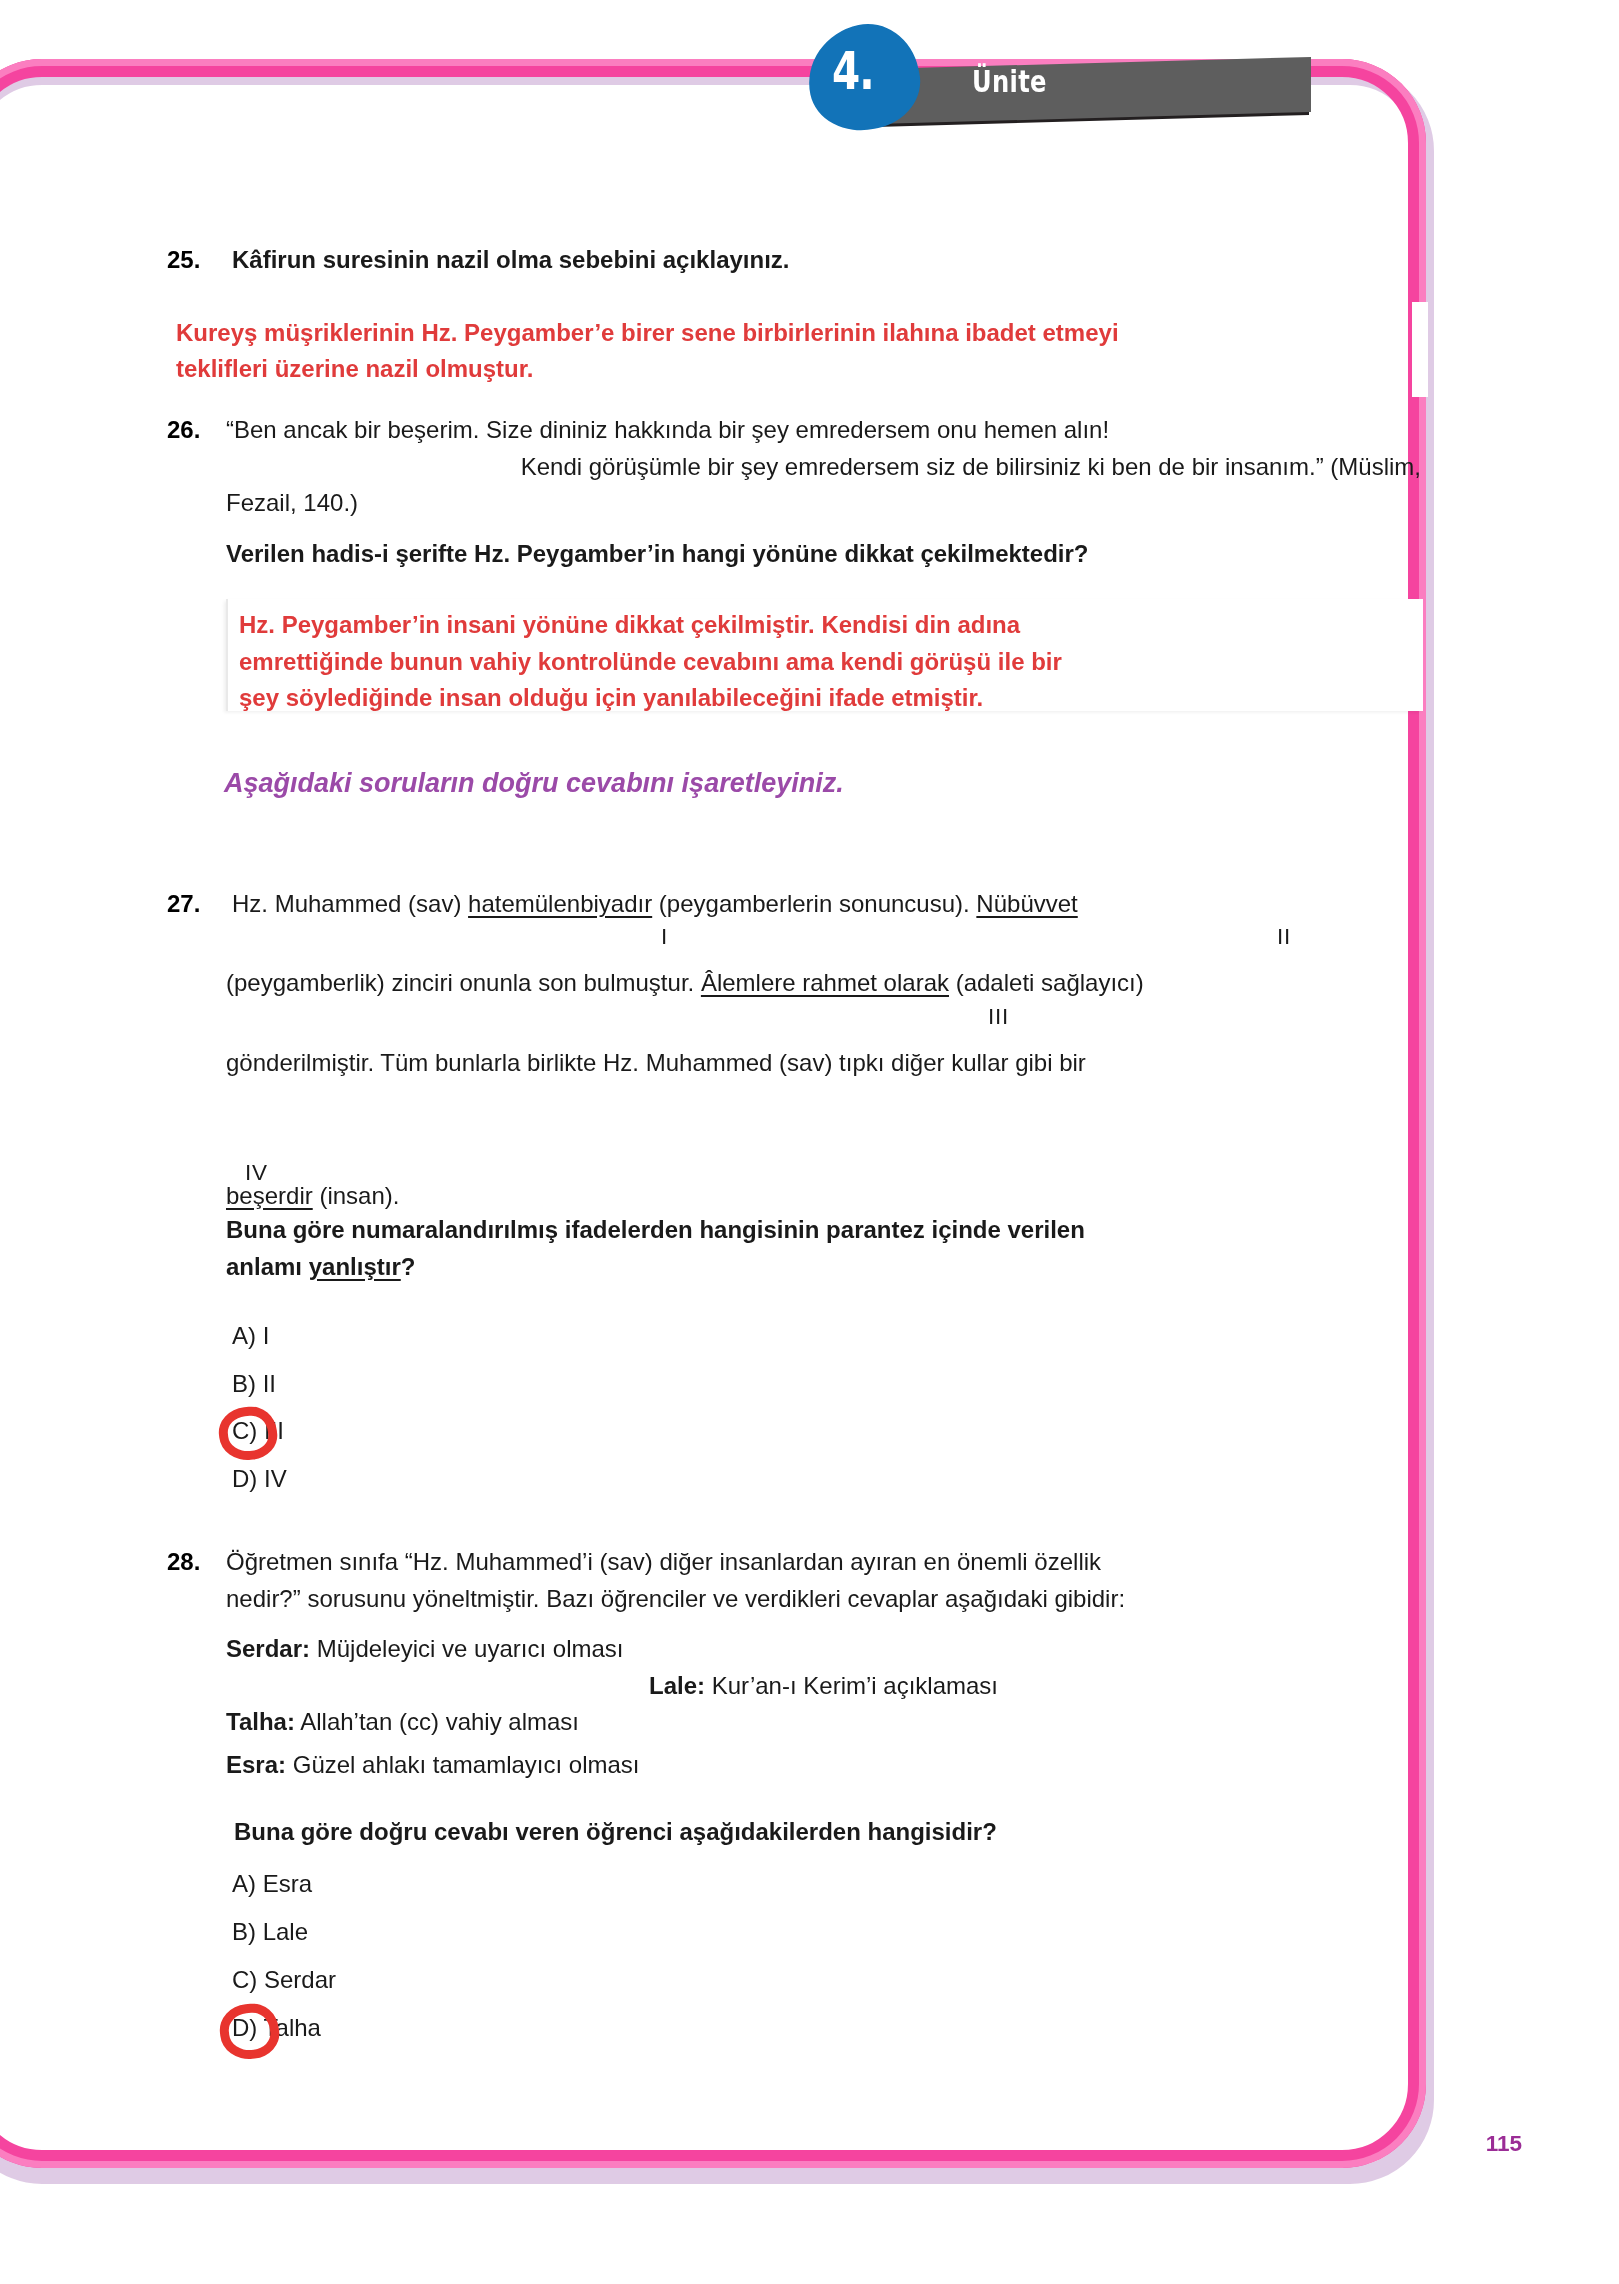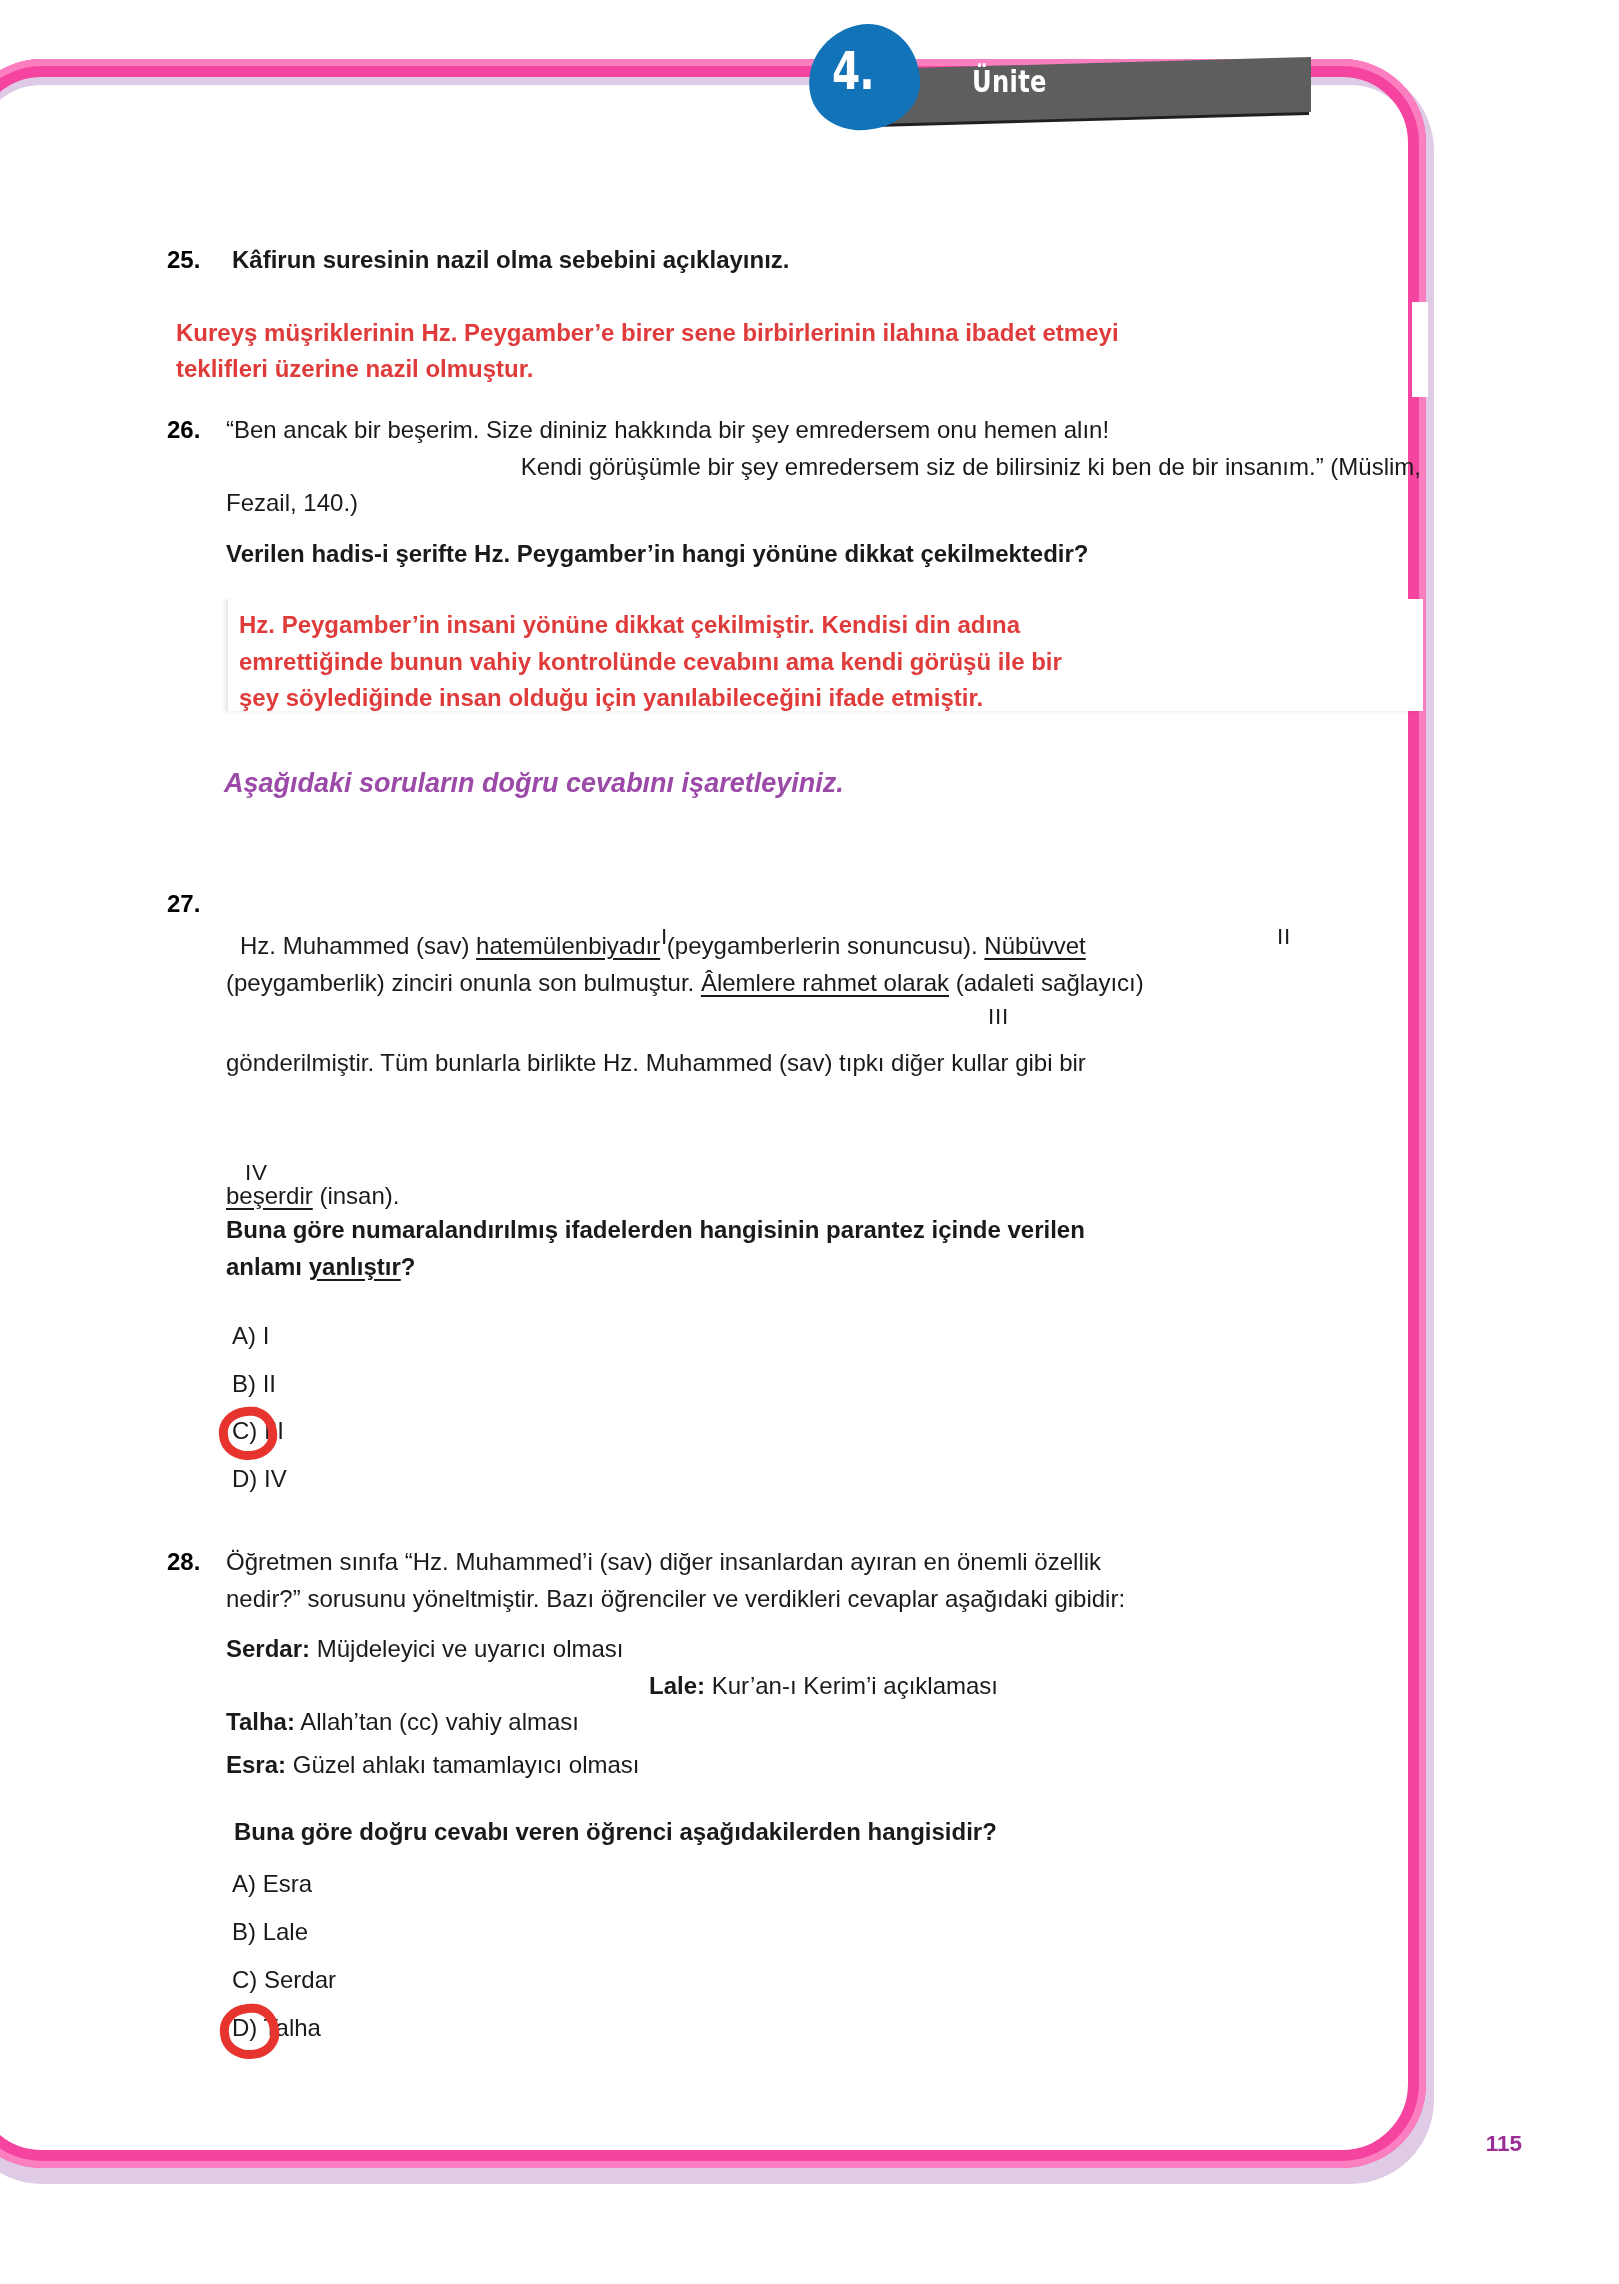--- a/index.html
+++ b/index.html
@@ -234,21 +234,21 @@
     <div class="qbody bold" style="left:226px; top:537px; width:1195px;">Verilen hadis-i şerifte Hz. Peygamber’in hangi yönüne dikkat çekilmektedir?</div>
 
     <div class="answer-box" style="left:226px; top:599px; width:1195px; height:112px;"></div>
     <div class="answer-red" style="left:239px; top:607px; width:1167px;">Hz. Peygamber’in insani yönüne dikkat çekilmiştir. Kendisi din adına</div>
     <div class="answer-red" style="left:239px; top:644px; width:1167px;">emrettiğinde bunun vahiy kontrolünde cevabını ama kendi görüşü ile bir</div>
     <div class="answer-red" style="left:239px; top:680px; width:1167px;">şey söylediğinde insan olduğu için yanılabileceğini ifade etmiştir.</div>
 
     <div class="instruction-purple" style="left:224px; top:768px;text-align:center;">Aşağıdaki soruların doğru cevabını işaretleyiniz.</div>
 
     <div class="qnum" style="left:167px; top:887px;">27.</div>
-    <div class="qbody" style="left:240px; top:887px; width:1195px; white-space:nowrap;margin-top:42px;"><span>Hz. Muhammed (sav) </span><span class="ul">hatemülenbiyadır</span><span> (peygamberlerin sonuncusu). </span><span class="ul">Nübüvvet</span></div>
+    <div class="qbody" style="left:232px; top:887px; width:1195px; white-space:nowrap;"><span>Hz. Muhammed (sav) </span><span class="ul">hatemülenbiyadır</span><span> (peygamberlerin sonuncusu). </span><span class="ul">Nübüvvet</span></div>
 
     <div class="roman" style="left:661px; top:924px;">I</div>
     <div class="roman" style="left:1277px; top:924px;">II</div>
 
     <div class="qbody" style="left:226px; top:966px; width:1195px; white-space:nowrap;"><span>(peygamberlik) zinciri onunla son bulmuştur. </span><span class="ul">Âlemlere rahmet olarak</span><span> (adaleti sağlayıcı)</span></div>
 
     <div class="roman" style="left:988px; top:1004px;">III</div>
 
     <div class="qbody" style="left:226px; top:1046px; width:1195px;">gönderilmiştir. Tüm bunlarla birlikte Hz. Muhammed (sav) tıpkı diğer kullar gibi bir</div>
 

